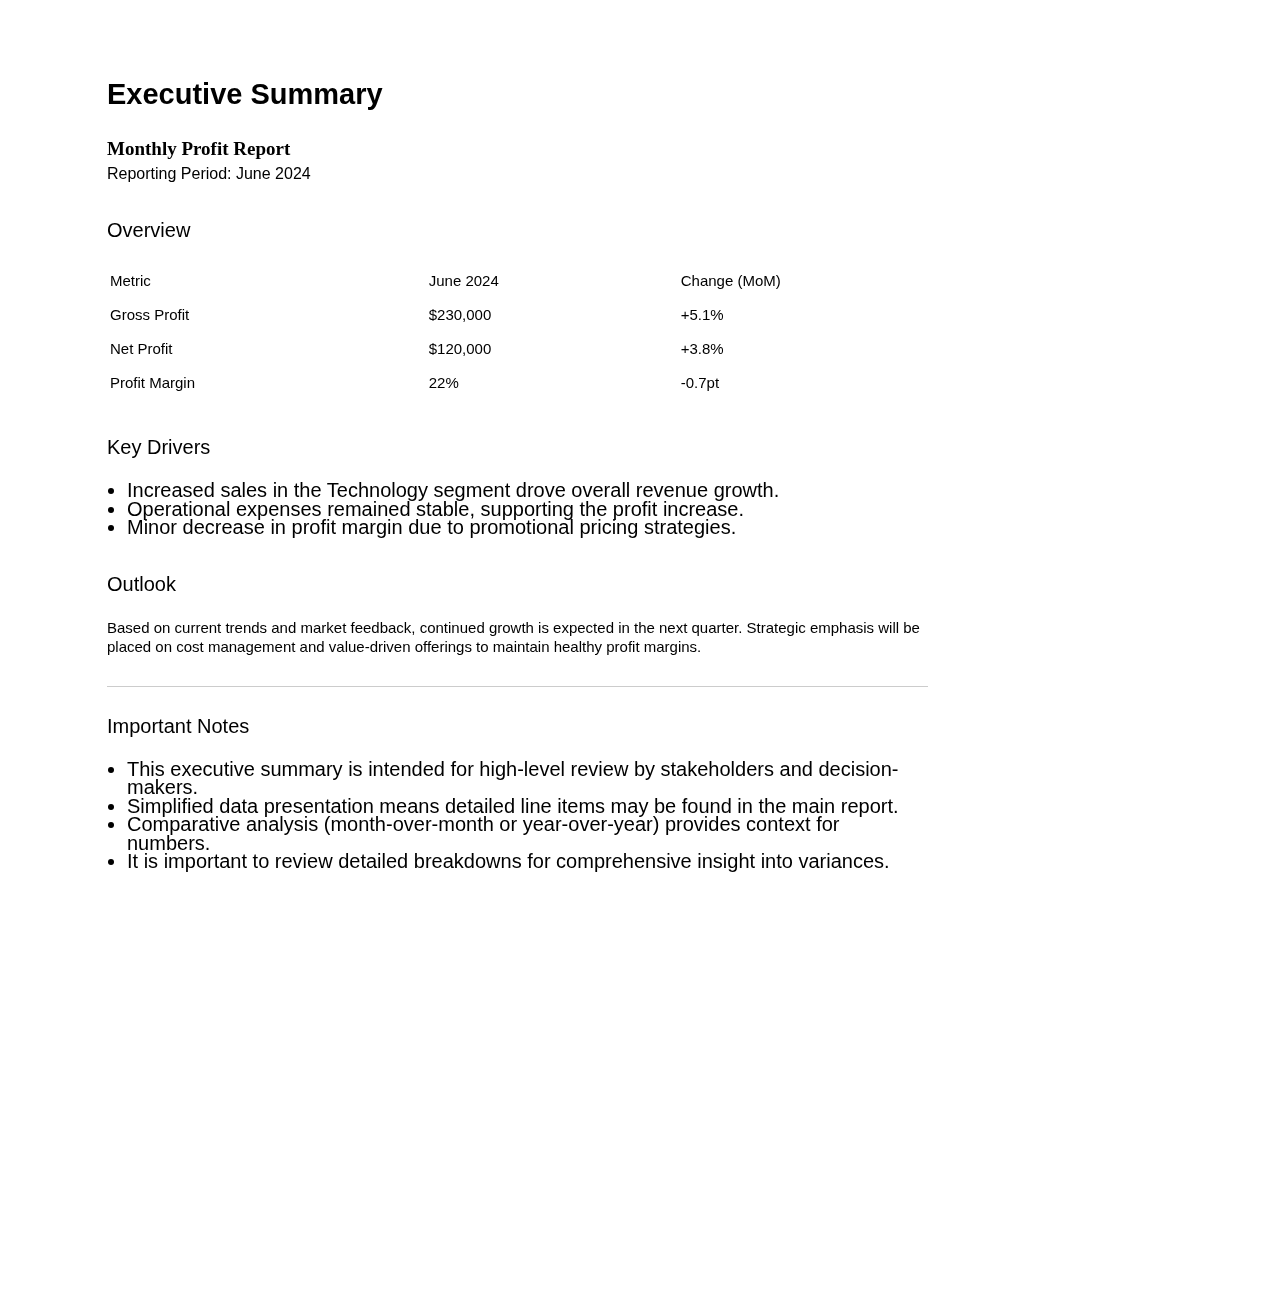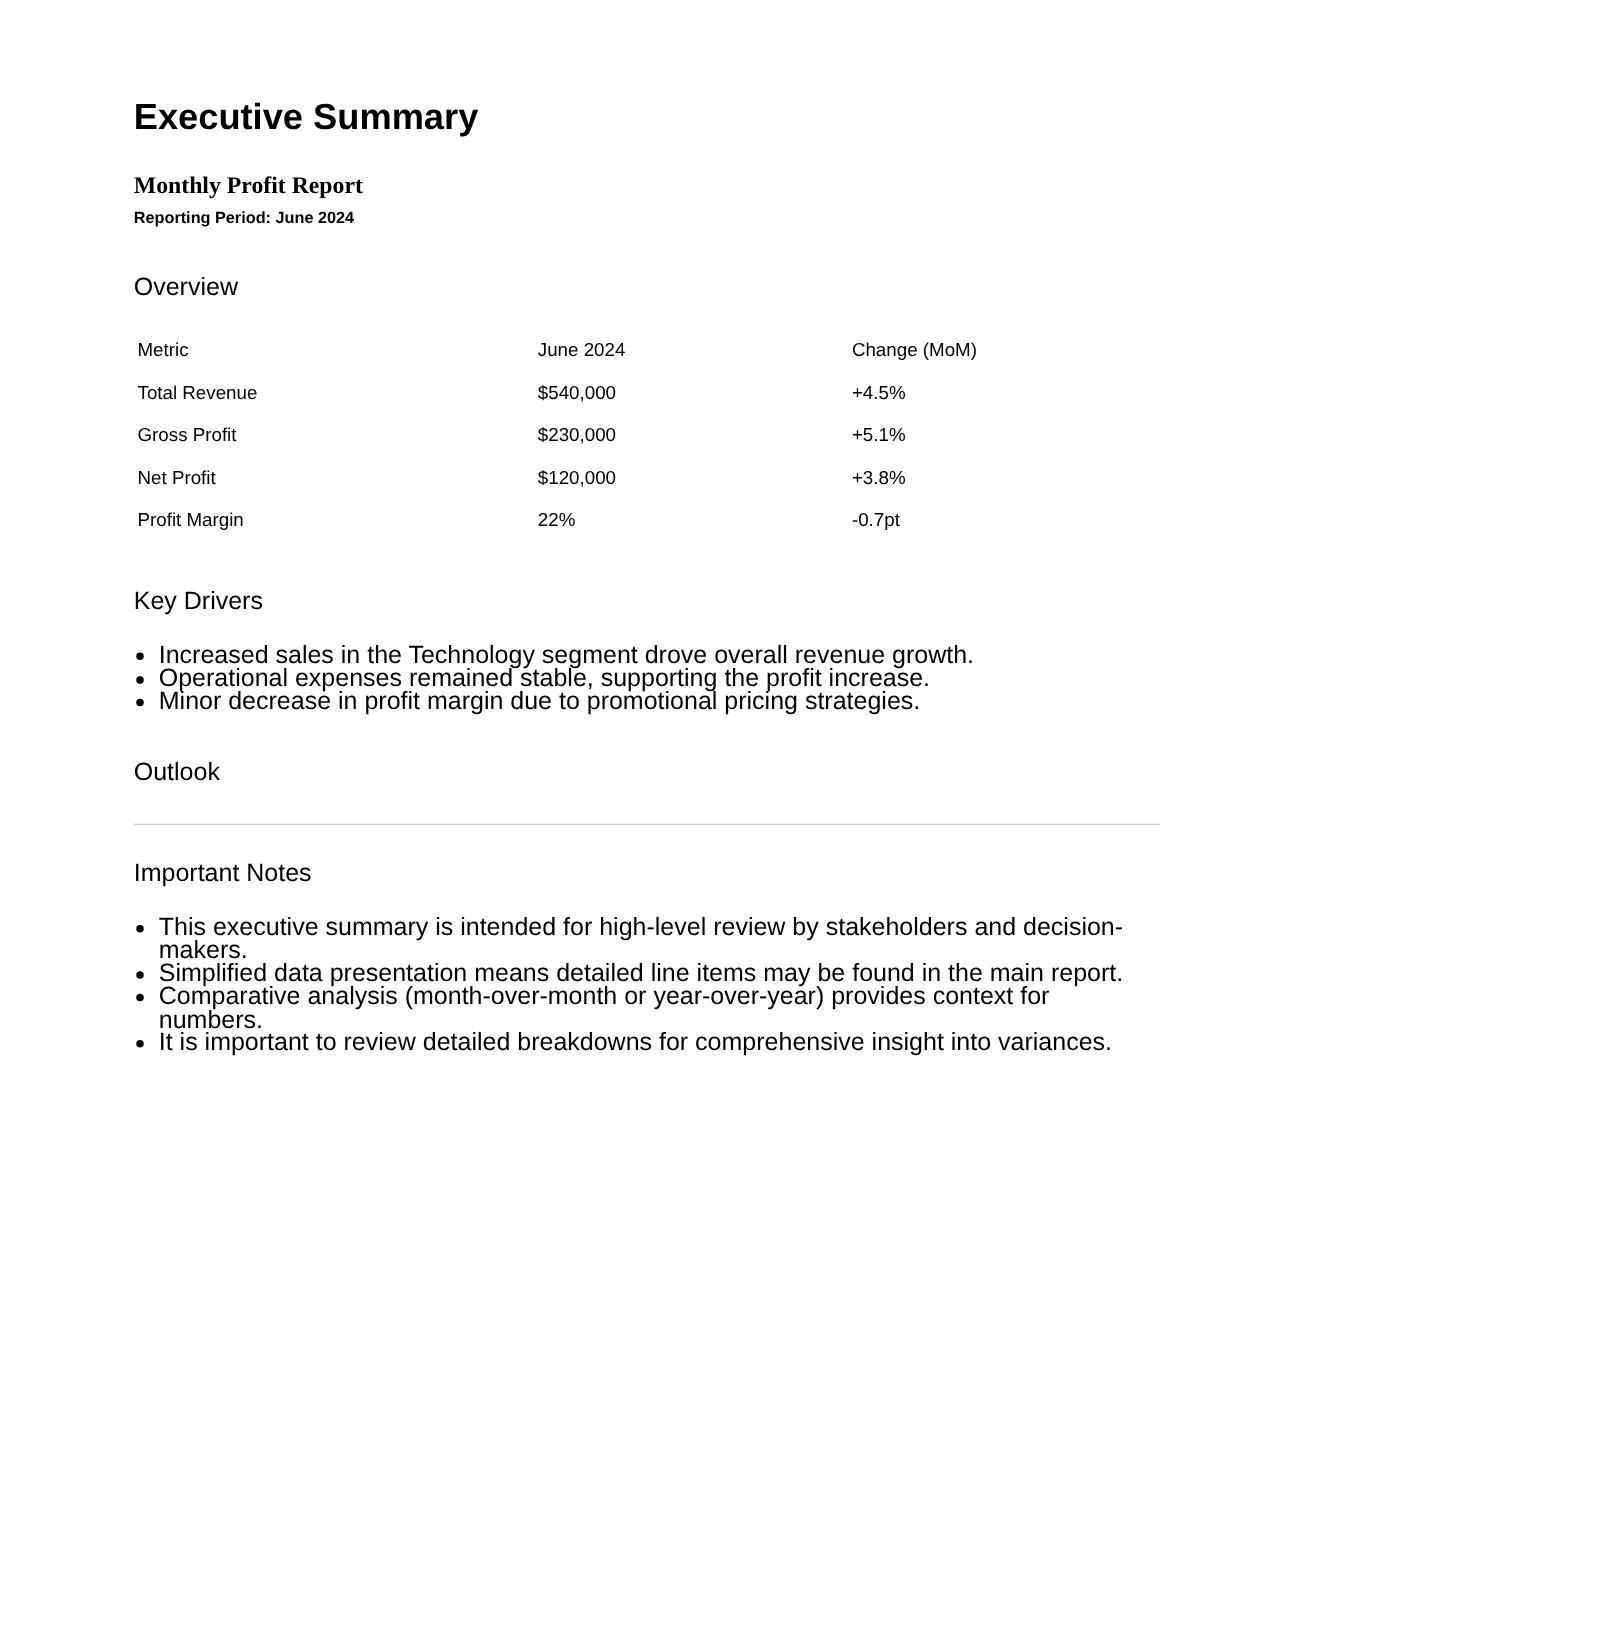--- a/index.html
+++ b/index.html
@@ -27,23 +27,23 @@
     margin: 0 0 27px 0;
   }
   h3.doc-subtitle {
     font-size: 19px;
     line-height: 22px;
     font-weight: bold;
     margin: 0 0 4px 0;
     font-family: Liberation Serif, serif;
   }
   p.reporting-period {
-    font-size: 13px;
+    font-size: 16px;
     line-height: 19px;
-    font-weight: bold;
+    font-weight: normal;
     margin: 0 0 0 0;
   }
   h2.section-heading {
     font-size: 20px;
     line-height: 23px;
     font-weight: normal;
     margin: 36px 0 0 0;
   }
   p.body-text {
     font-size: 15px;
@@ -105,25 +105,20 @@
     <table class="fin-table">
       <thead>
         <tr>
           <th class="col-metric">Metric</th>
           <th class="col-value">June 2024</th>
           <th class="col-change">Change (MoM)</th>
         </tr>
       </thead>
       <tbody>
         <tr>
-          <td>Total Revenue</td>
-          <td>$540,000</td>
-          <td>+4.5%</td>
-        </tr>
-        <tr>
           <td>Gross Profit</td>
           <td>$230,000</td>
           <td>+5.1%</td>
         </tr>
         <tr>
           <td>Net Profit</td>
           <td>$120,000</td>
           <td>+3.8%</td>
         </tr>
         <tr>
@@ -135,20 +130,21 @@
     </table>
 
     <h2 class="section-heading">Key Drivers</h2>
     <ul class="bullet-list">
       <li>Increased sales in the Technology segment drove overall revenue growth.</li>
       <li>Operational expenses remained stable, supporting the profit increase.</li>
       <li>Minor decrease in profit margin due to promotional pricing strategies.</li>
     </ul>
 
     <h2 class="section-heading">Outlook</h2>
+    <p class="body-text">Based on current trends and market feedback, continued growth is expected in the next quarter. Strategic emphasis will be placed on cost management and value-driven offerings to maintain healthy profit margins.</p>
 
     <hr class="divider">
 
     <h2 class="section-heading after-divider">Important Notes</h2>
     <ul class="bullet-list">
       <li>This executive summary is intended for high-level review by stakeholders and decision-makers.</li>
       <li>Simplified data presentation means detailed line items may be found in the main report.</li>
       <li>Comparative analysis (month-over-month or year-over-year) provides context for numbers.</li>
       <li>It is important to review detailed breakdowns for comprehensive insight into variances.</li>
     </ul>

